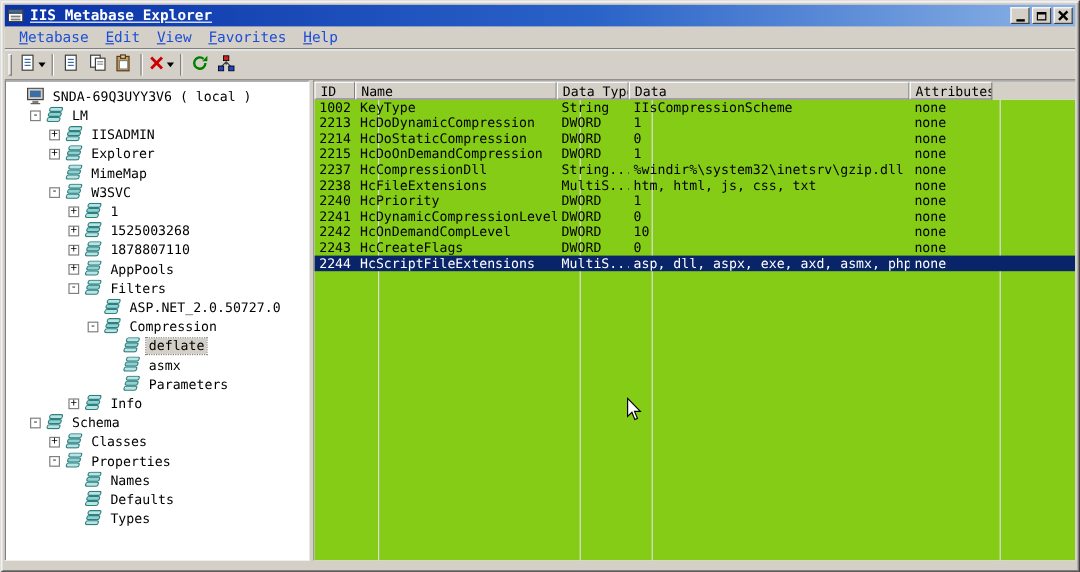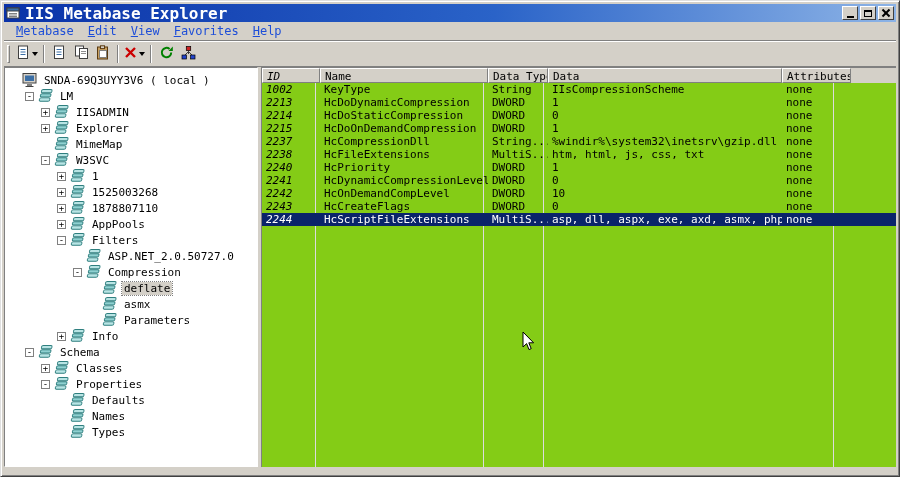--- a/index.html
+++ b/index.html
@@ -14,21 +14,21 @@
     box-shadow: inset 1px 1px 0 #ffffff, inset -1px -1px 0 #808080;
   }
 
   
   .titlebar {
     position: absolute; top: 3px; left: 3px; right: 3px; height: 18px;
     background: linear-gradient(90deg, #0a32a8 0%, #2a63c8 55%, #8cb3e6 100%);
     display: flex; align-items: center; padding: 0 2px;
   }
   .title-icon { width: 16px; height: 14px; margin-right: 3px; flex: 0 0 auto; }
-  .title-text { color: #fff; font-weight: bold; font-size: 16px; white-space: nowrap; flex: 1 1 auto; }
+  .title-text { color: #fff; font-weight: bold; font-size: 12px; white-space: nowrap; flex: 1 1 auto; text-decoration: underline; }
   .caption-btns { display: flex; gap: 2px; }
   .cap-btn {
     width: 16px; height: 14px; background: #d4d0c8;
     border-top: 1px solid #fff; border-left: 1px solid #fff;
     border-right: 1px solid #404040; border-bottom: 1px solid #404040;
     display: flex; align-items: center; justify-content: center; position: relative;
   }
   .glyph-min { width: 7px; height: 2px; background: #000; margin-top: 7px; }
   .glyph-max { width: 8px; height: 7px; border: 1px solid #000; border-top-width: 2px; }
   .glyph-close { position: relative; width: 8px; height: 8px; }
@@ -109,21 +109,21 @@
     border-top: 1px solid #fff; border-left: 1px solid #fff;
     border-right: 1px solid #808080; border-bottom: 1px solid #808080;
     overflow: hidden; white-space: nowrap; font-size: 11px;
   }
   .lv-body { position: absolute; top: 15px; left: 0; right: 0; bottom: 0; background: #84cc16; }
   .col-guide { position: absolute; top: 0; bottom: 0; width: 0; border-left: 1px solid #dcdcdc; }
   .rows { position: relative; }
   .lv-row { display: flex; height: 13px; line-height: 13px; white-space: nowrap; }
   .lv-row .cell { padding-left: 4px; overflow: hidden; white-space: nowrap; }
   .lv-row.selected { background: #0a246a; color: #fff; }
-  .c0 { width: 58px; flex: 0 0 auto; font-style: italic; }
+  .c0 { width: 34px; flex: 0 0 auto; }
   .c1 { width: 168px; flex: 0 0 auto; }
   .c2 { width: 60px; flex: 0 0 auto; }
   .c3 { width: 234px; flex: 0 0 auto; }
   .c4 { width: 69px; flex: 0 0 auto; }
 
   .cursor { position: absolute; left: 521px; top: 330px; z-index: 10; }
 </style>
 </head>
 <body>
 
@@ -466,33 +466,33 @@
         <div class="tree-row">
           <span class="indent" style="width: 52px;"></span>
           <span class="toggle-spacer"></span>
           <span class="tree-icon"><svg width="16" height="13" viewBox="0 0 16 13">
               <g transform="translate(3,0) skewX(-14)">
                 <rect x="1" y="0.5" width="10.5" height="3.3" rx="1.4" fill="#b8e4e4" stroke="#2f7f7f" stroke-width="0.9"></rect>
                 <rect x="1" y="4.7" width="10.5" height="3.3" rx="1.4" fill="#8fd0d0" stroke="#2f7f7f" stroke-width="0.9"></rect>
                 <rect x="1" y="8.9" width="10.5" height="3.3" rx="1.4" fill="#b8e4e4" stroke="#2f7f7f" stroke-width="0.9"></rect>
               </g>
             </svg></span>
+          <span class="tree-label">Names</span>
+        </div>
+        <div class="tree-row">
+          <span class="indent" style="width: 52px;"></span>
+          <span class="toggle-spacer"></span>
+          <span class="tree-icon"><svg width="16" height="13" viewBox="0 0 16 13">
+              <g transform="translate(3,0) skewX(-14)">
+                <rect x="1" y="0.5" width="10.5" height="3.3" rx="1.4" fill="#b8e4e4" stroke="#2f7f7f" stroke-width="0.9"></rect>
+                <rect x="1" y="4.7" width="10.5" height="3.3" rx="1.4" fill="#8fd0d0" stroke="#2f7f7f" stroke-width="0.9"></rect>
+                <rect x="1" y="8.9" width="10.5" height="3.3" rx="1.4" fill="#b8e4e4" stroke="#2f7f7f" stroke-width="0.9"></rect>
+              </g>
+            </svg></span>
           <span class="tree-label">Defaults</span>
-        </div>
-        <div class="tree-row">
-          <span class="indent" style="width: 52px;"></span>
-          <span class="toggle-spacer"></span>
-          <span class="tree-icon"><svg width="16" height="13" viewBox="0 0 16 13">
-              <g transform="translate(3,0) skewX(-14)">
-                <rect x="1" y="0.5" width="10.5" height="3.3" rx="1.4" fill="#b8e4e4" stroke="#2f7f7f" stroke-width="0.9"></rect>
-                <rect x="1" y="4.7" width="10.5" height="3.3" rx="1.4" fill="#8fd0d0" stroke="#2f7f7f" stroke-width="0.9"></rect>
-                <rect x="1" y="8.9" width="10.5" height="3.3" rx="1.4" fill="#b8e4e4" stroke="#2f7f7f" stroke-width="0.9"></rect>
-              </g>
-            </svg></span>
-          <span class="tree-label">Names</span>
         </div>
         <div class="tree-row">
           <span class="indent" style="width: 52px;"></span>
           <span class="toggle-spacer"></span>
           <span class="tree-icon"><svg width="16" height="13" viewBox="0 0 16 13">
               <g transform="translate(3,0) skewX(-14)">
                 <rect x="1" y="0.5" width="10.5" height="3.3" rx="1.4" fill="#b8e4e4" stroke="#2f7f7f" stroke-width="0.9"></rect>
                 <rect x="1" y="4.7" width="10.5" height="3.3" rx="1.4" fill="#8fd0d0" stroke="#2f7f7f" stroke-width="0.9"></rect>
                 <rect x="1" y="8.9" width="10.5" height="3.3" rx="1.4" fill="#b8e4e4" stroke="#2f7f7f" stroke-width="0.9"></rect>
               </g>

